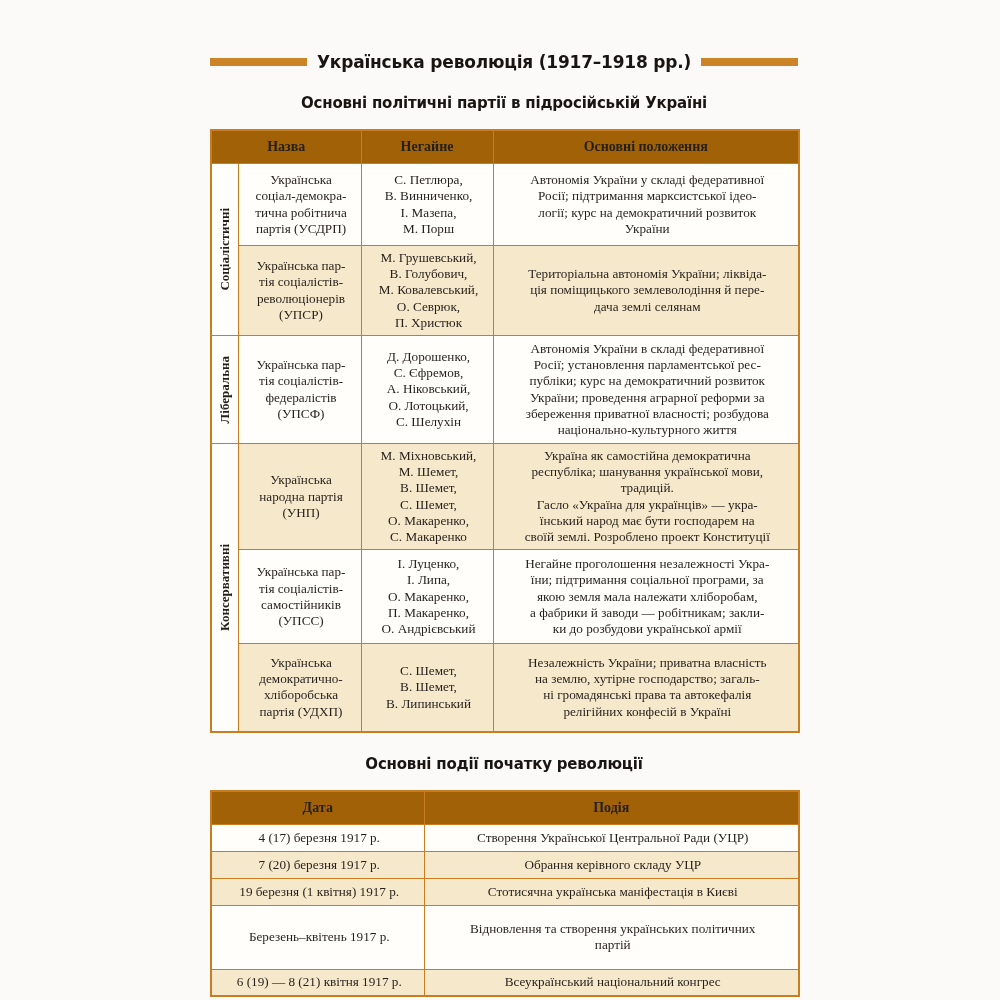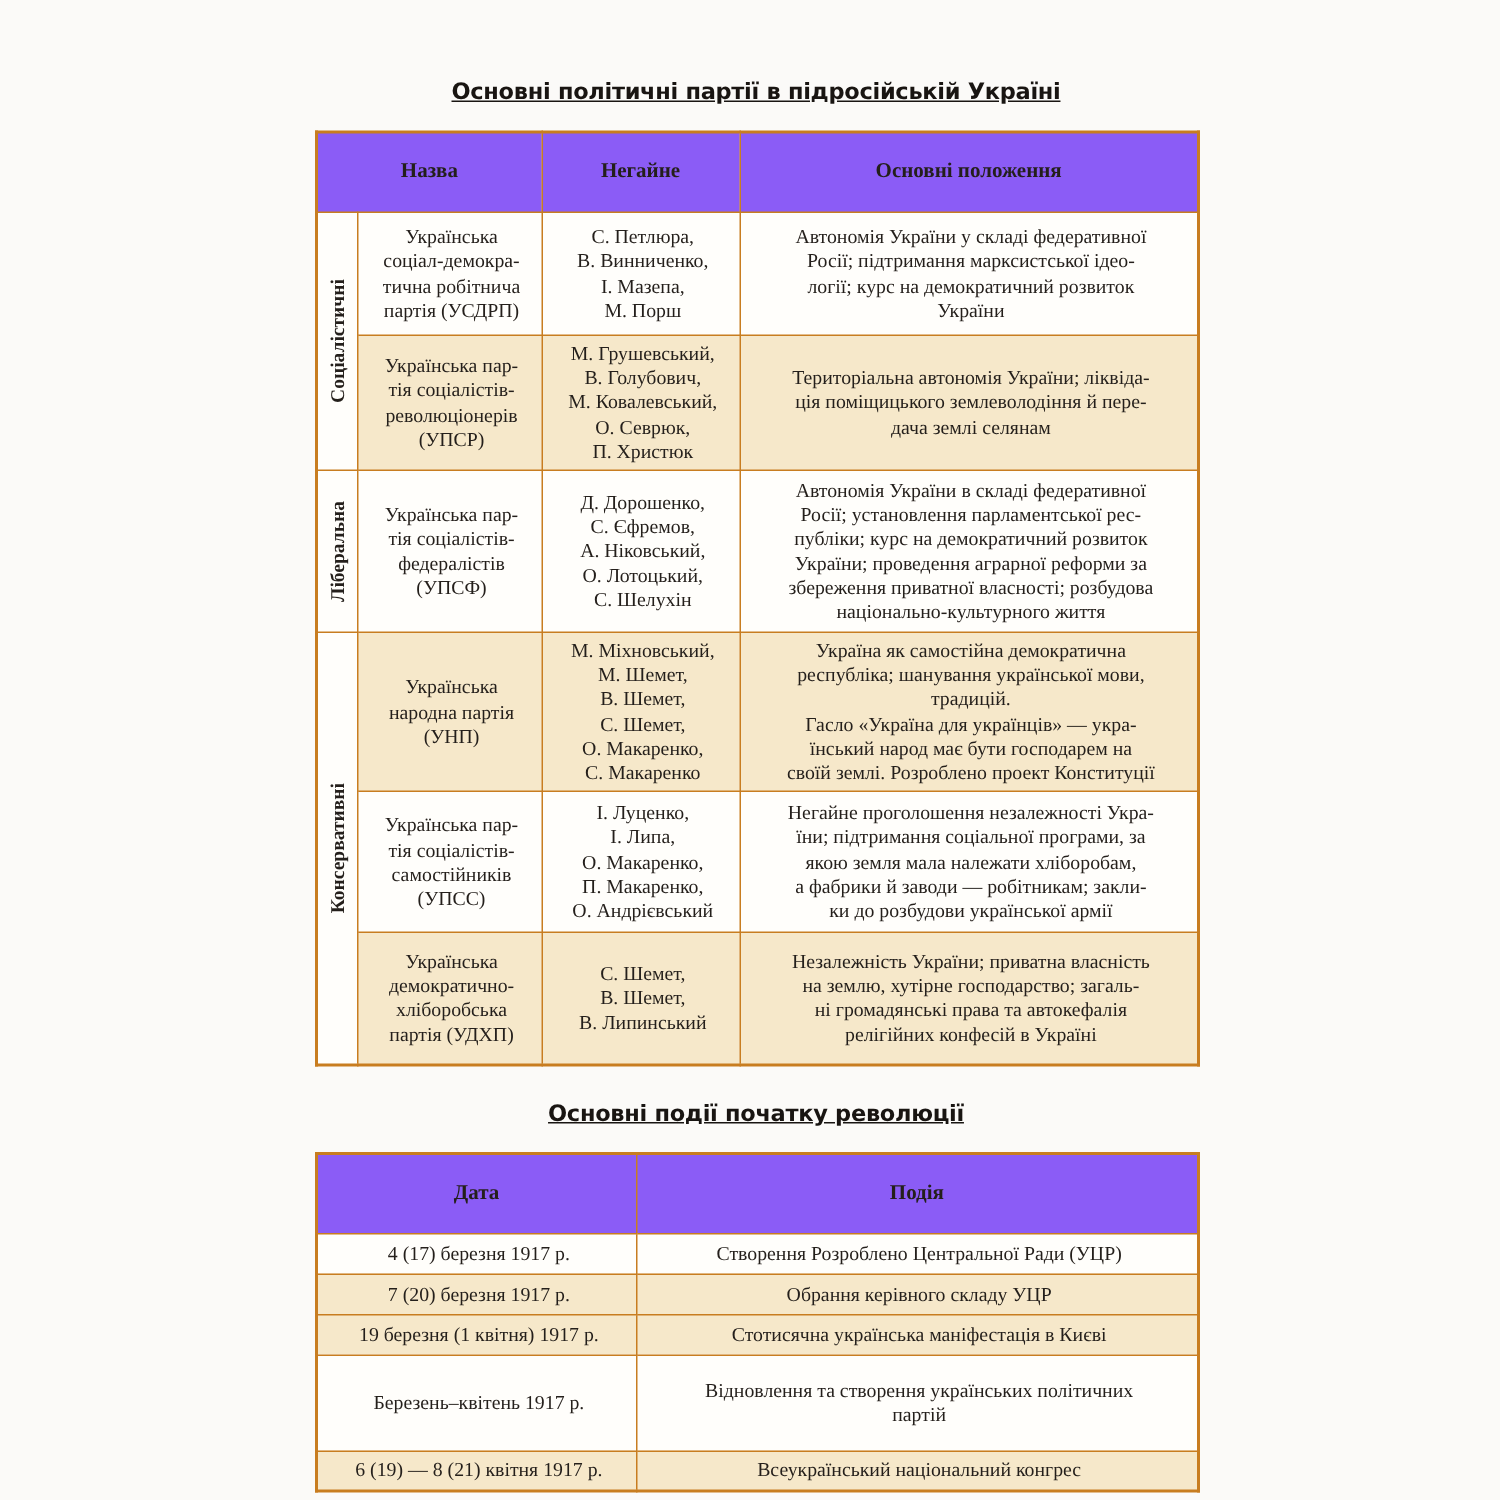--- a/index.html
+++ b/index.html
@@ -23,36 +23,36 @@
   }
   .title-bar{height:8px;background:#cd8427;flex:1 1 auto;}
   .page-title{
     font-family:"DejaVu Sans", sans-serif;
     font-weight:bold;font-size:17px;color:#191512;
     white-space:nowrap;letter-spacing:-0.2px;
   }
   .section-title{
     font-family:"DejaVu Sans", sans-serif;
     font-weight:bold;font-size:15px;color:#191512;
-    text-align:center;margin:0 0 17px 0;letter-spacing:-0.2px;text-decoration:underline;
+    text-align:center;margin:0 0 17px 0;letter-spacing:-0.2px;
   }
   
   table{
     border-collapse:collapse;
     width:588px;
     table-layout:fixed;
     background:#fffefb;
   }
   table, th, td{border:1px solid #c87d20;}
   table{border-width:2px;}
   th{
-    background:#8b5cf6;
+    background:#a16207;
     font-weight:bold;font-size:14px;
     height:28px;text-align:center;
-    padding:12px 4px;color:#241f1b;
+    padding:2px 4px;color:#241f1b;
   }
   td{
     font-size:13.2px;line-height:16.2px;
     vertical-align:middle;
     padding:4px 6px 4px 9px;
     text-align:center;
   }
   .pre{white-space:pre-line;}
   td.group{
     text-align:center;padding:2px;
@@ -71,20 +71,25 @@
   
   .events tr{height:27px;}
   .events tr.tall{height:64px;}
   .events td{padding:2px 6px 2px 9px;}
 </style>
 </head>
 <body>
 
 <div class="content">
 
+  <div class="title-row">
+    <div class="title-bar"></div>
+    <div class="page-title">Українська революція (1917–1918 рр.)</div>
+    <div class="title-bar"></div>
+  </div>
 
   <div class="section-title">Основні політичні партії в підросійській Україні</div>
 
   <table class="parties">
     <colgroup>
       <col style="width:27px">
         <col style="width:123px">
         <col style="width:132px">
         <col style="width:306px">
     </colgroup>
@@ -206,21 +211,21 @@
       <col style="width:213px">
         <col style="width:375px">
     </colgroup>
     <tbody>
         <tr>
       <th>Дата</th>
       <th>Подія</th>
     </tr>
     <tr>
       <td class="data">4 (17) березня 1917 р.</td>
-      <td class="data">Створення Розроблено Центральної Ради (УЦР)</td>
+      <td class="data">Створення Української Центральної Ради (УЦР)</td>
     </tr>
     <tr class="alt">
       <td class="data">7 (20) березня 1917 р.</td>
       <td class="data">Обрання керівного складу УЦР</td>
     </tr>
     <tr class="alt">
       <td class="data">19 березня (1 квітня) 1917 р.</td>
       <td class="data">Стотисячна українська маніфестація в Києві</td>
     </tr>
     <tr class="tall">

